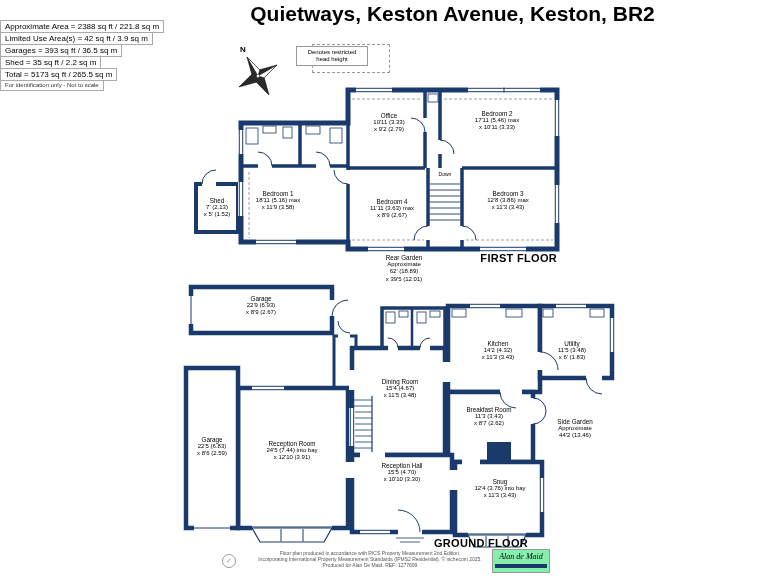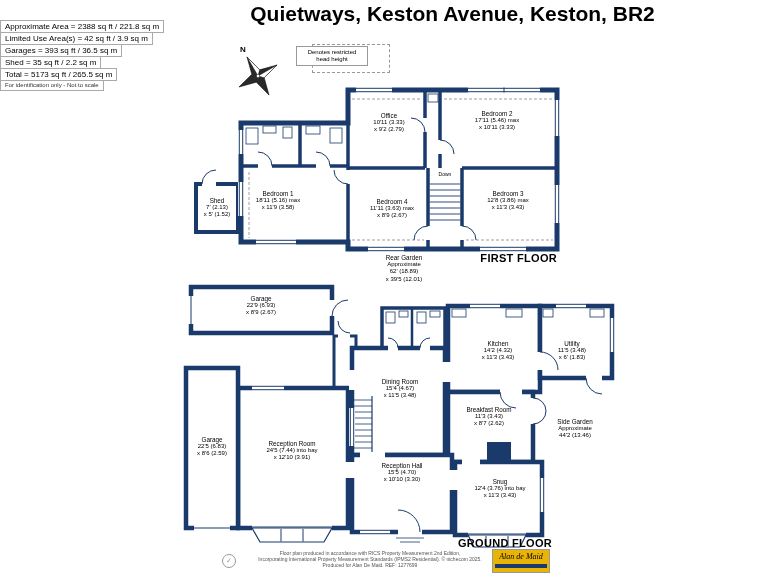--- a/index.html
+++ b/index.html
@@ -22,21 +22,21 @@
   .room-label{position:absolute;transform:translateX(-50%);text-align:center;font-size:6px;
               line-height:7.2px;white-space:nowrap;z-index:3;}
   .room-label .rn{font-size:6.3px;}
   .floor-label{position:absolute;font-size:11px;font-weight:bold;letter-spacing:.3px;z-index:3;}
   .down-label{position:absolute;font-size:5px;transform:translateX(-50%);z-index:3;}
   .footer{position:absolute;left:150px;top:550px;width:440px;text-align:center;
           font-size:5px;line-height:6px;color:#555;z-index:4;}
   .rics{position:absolute;left:222px;top:554px;width:12px;height:12px;border:1px solid #999;
         border-radius:50%;color:#999;font-size:7px;text-align:center;line-height:12px;z-index:5;background:#fff;}
   .logo{position:absolute;left:492px;top:549px;width:56px;height:22px;border:1px solid #999;
-        background:#eab308;text-align:center;z-index:5;}
+        background:#86efac;text-align:center;z-index:5;}
   .logo .lt{font-family:"Liberation Serif",serif;font-style:italic;font-size:8px;line-height:14px;white-space:nowrap;}
   .logo .lbar{height:4px;background:#1a3a6c;margin:0 2px;}
 </style>
 </head>
 <body>
 
 <div class="title">Quietways, Keston Avenue, Keston, BR2</div>
 
 <div class="areas">
   <div class="ab">Approximate Area = 2388 sq ft / 221.8 sq m</div>
@@ -359,21 +359,21 @@
 <div class="room-label" style="left:402px;top:462px">
   <div class="rn">Reception Hall</div>
   <div>15'5 (4.70)</div>
   <div>x 10'10 (3.30)</div>
 </div>
 <div class="room-label" style="left:500px;top:478px">
   <div class="rn">Snug</div>
   <div>12'4 (3.76) into bay</div>
   <div>x 11'3 (3.43)</div>
 </div>
-<div class="floor-label" style="left:424px;top:537px;width:128px;text-align:right">GROUND FLOOR</div>
+<div class="floor-label" style="left:434px;top:537px;width:128px;text-align:left">GROUND FLOOR</div>
 
 <div class="rics">✓</div>
 <div class="footer">
   <div>Floor plan produced in accordance with RICS Property Measurement 2nd Edition,</div>
   <div>Incorporating International Property Measurement Standards (IPMS2 Residential). © nichecom 2025.</div>
   <div>Produced for Alan De Maid.  REF: 1277699</div>
 </div>
 <div class="logo">
   <div class="lt">Alan de Maid</div>
   <div class="lbar"></div>

